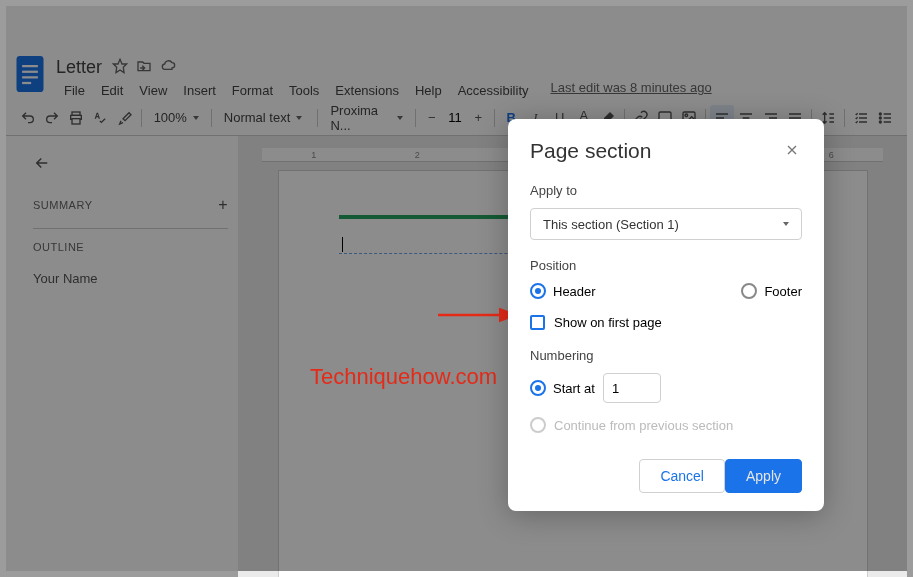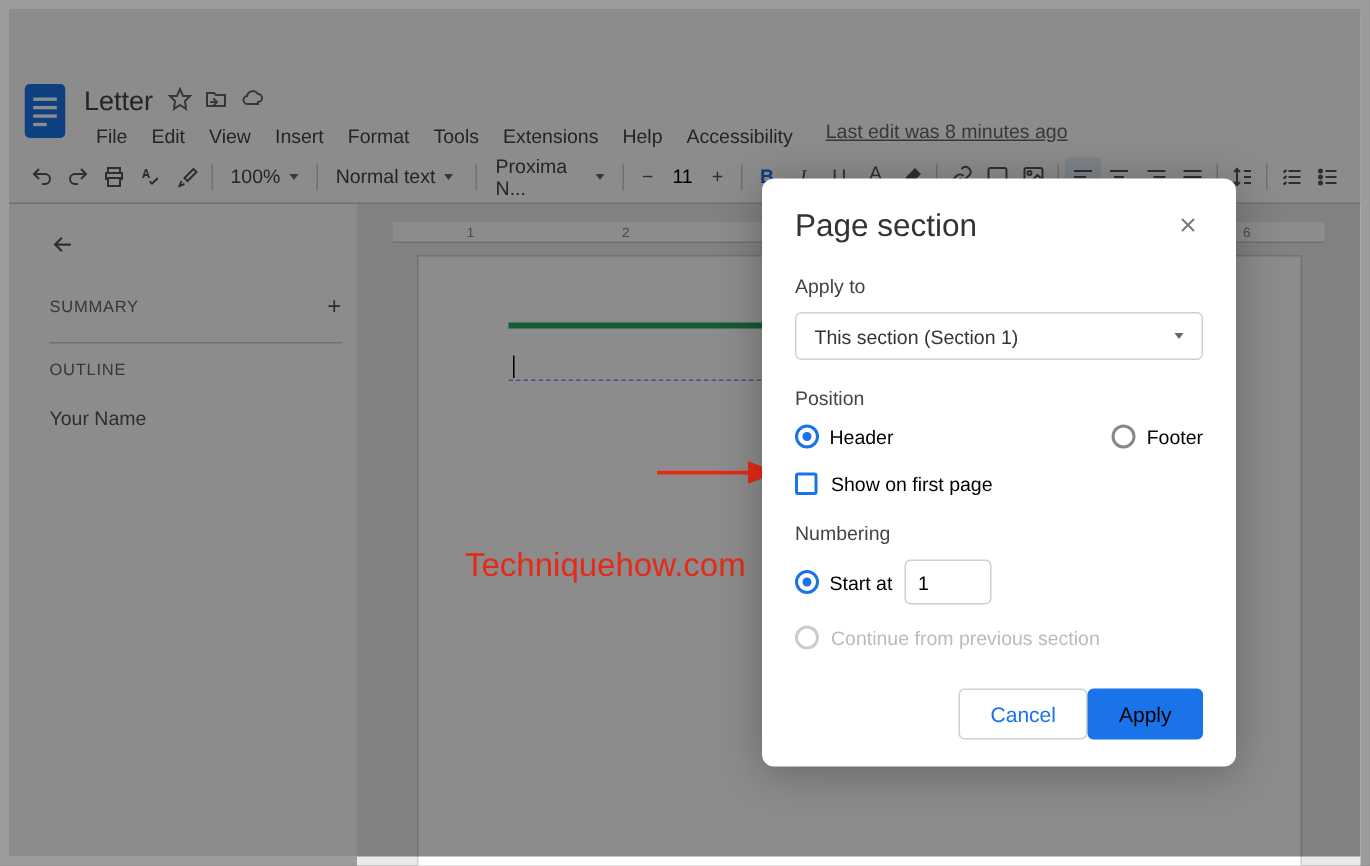--- a/index.html
+++ b/index.html
@@ -64,21 +64,21 @@
     .radio-circle.checked::after { content:''; position:absolute; inset:3px; border-radius:50%; background:#1a73e8; }
     .radio-circle.disabled { border-color:#ccc; }
     .check-row { display:flex; align-items:center; gap:9px; margin-bottom:18px; cursor:pointer; }
     .checkbox { width:15px; height:15px; border:2px solid #1a73e8; border-radius:2px; }
     .num-input { border:1px solid #d0d0d0; border-radius:4px; height:30px; width:58px; padding:0 8px; font-size:13px; }
     .start-row { display:flex; align-items:center; gap:8px; margin-bottom:14px; }
     .cont-row { display:flex; align-items:center; gap:8px; color:#bbb; margin-bottom:26px; font-size:13px; }
     .dlg-buttons { display:flex; justify-content:flex-end; }
     .btn { height:34px; padding:0 20px; border-radius:4px; font-size:14px; display:flex; align-items:center; cursor:pointer; font-family:'Google Sans', Arial, sans-serif; }
     .btn-cancel { border:1px solid #d0d0d0; color:#1a73e8; background:#fff; }
-    .btn-apply { background:#1a73e8; color:#000000; border:1px solid #1a73e8; }
+    .btn-apply { background:#1a73e8; color:#e5e5e5; border:1px solid #1a73e8; }
   </style>
 </head>
 <body>
 
 <div class="frame">
 
 <div class="header">
   <div class="doc-icon">
     <svg viewBox="0 0 24 32">
           <rect width="24" height="32" rx="3" fill="#1a73e8"></rect>

